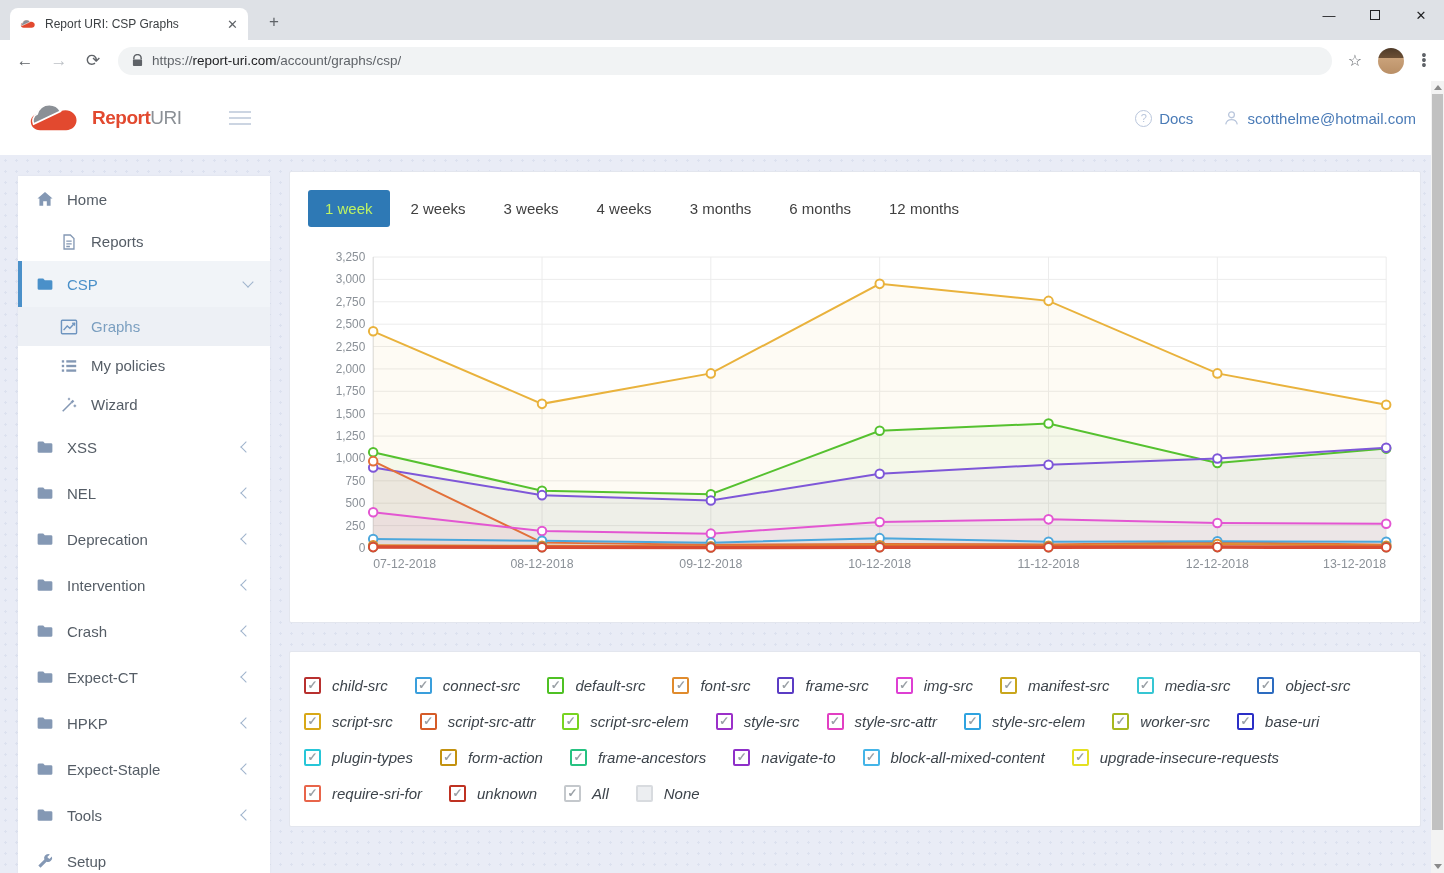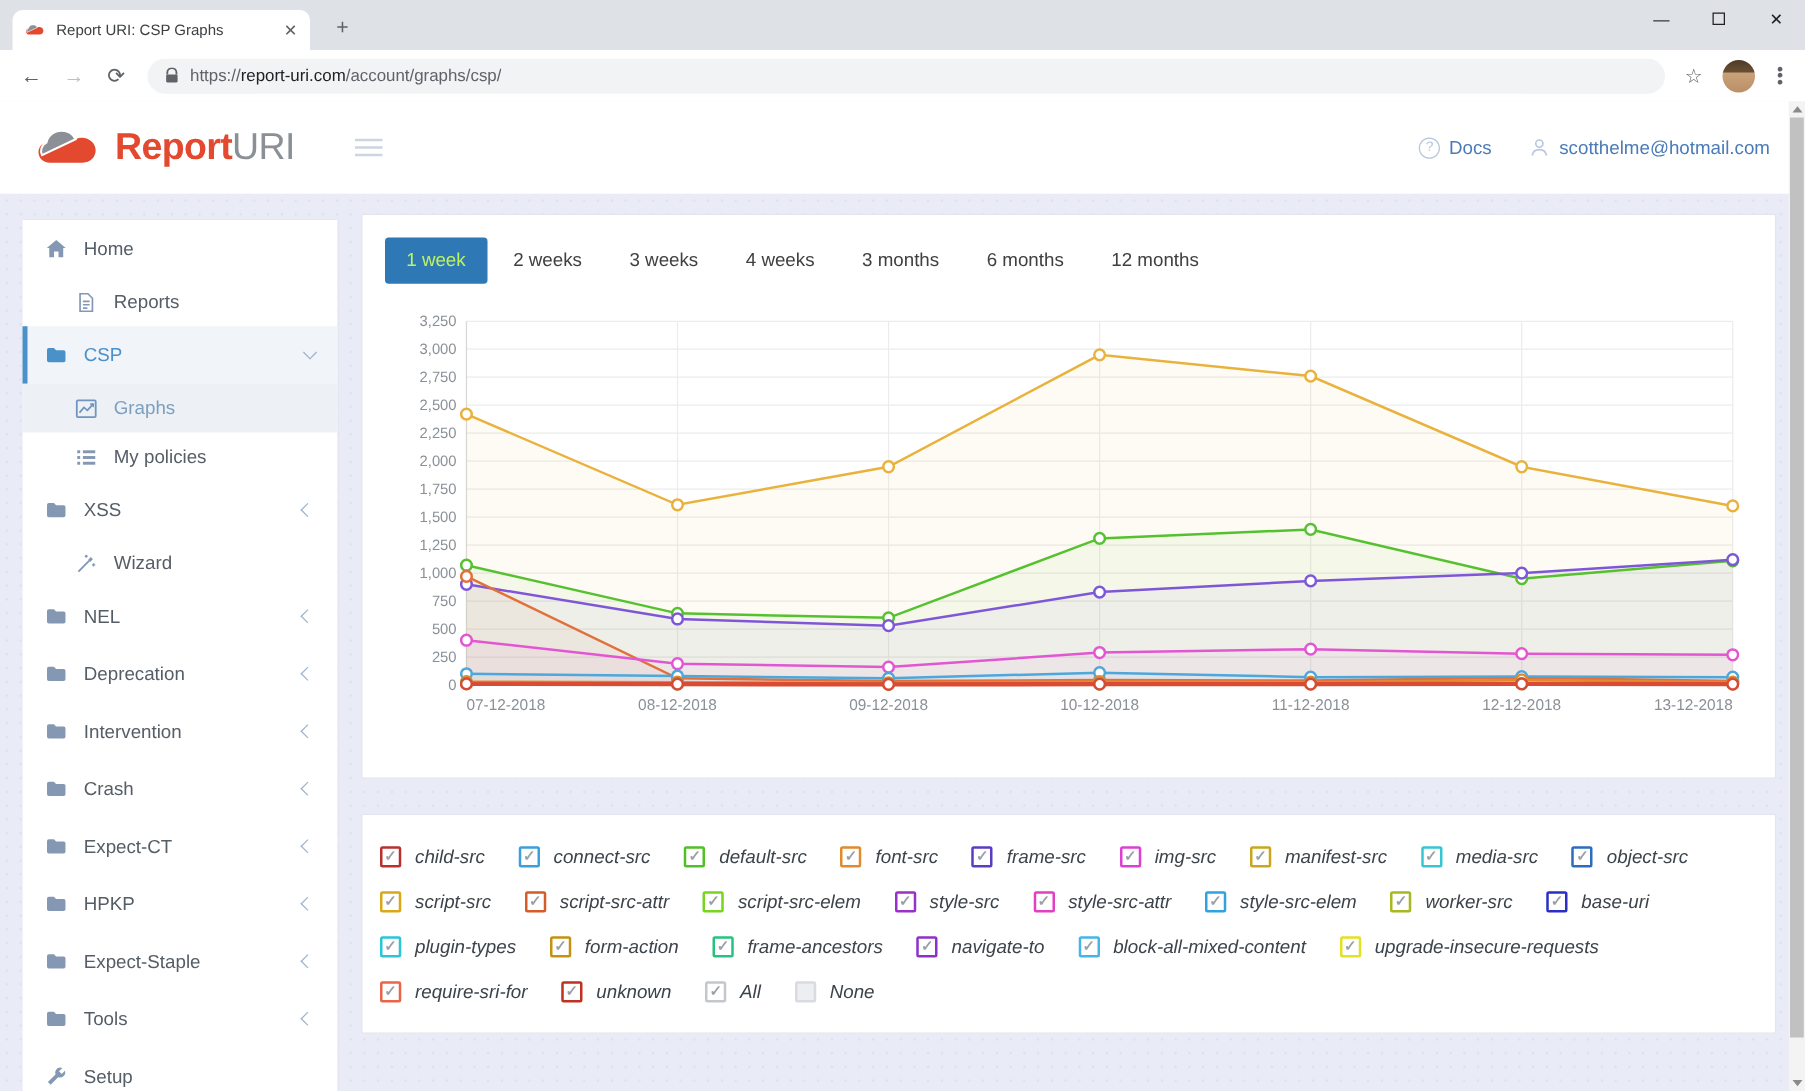--- a/index.html
+++ b/index.html
@@ -24,21 +24,21 @@
   .url-host { color:#202124; }
   .url-text { white-space:nowrap; overflow:hidden; }
   .star { font-size:16px; color:#5f6368; width:26px; text-align:center; }
   .avatar { width:26px; height:26px; border-radius:50%; background:linear-gradient(180deg,#4e3a28 0%,#6b4f35 38%,#caa27a 39%,#b98f66 100%); margin:0 6px; }
   .menu-dots { width:20px; text-align:center; color:#5f6368; font-size:14px; letter-spacing:0; line-height:5px; }
 
   
   .page { flex:1; display:flex; flex-direction:column; background:#fff; overflow:hidden; position:relative; }
   .site-header { height:74px; background:#fff; display:flex; align-items:center; padding:0 28px; flex:0 0 auto; }
   .logo { display:flex; align-items:center; gap:8px; }
-  .logo-text { font-size:30px; letter-spacing:-0.5px; }
+  .logo-text { font-size:19px; letter-spacing:-0.5px; }
   .logo-report { color:#e2492f; font-weight:700; }
   .logo-uri { color:#8b9096; font-weight:400; }
   .hamburger { margin-left:48px; display:flex; flex-direction:column; gap:4px; }
   .hamburger span { width:22px; height:2px; background:#ccd5e2; display:block; }
   .header-right { margin-left:auto; display:flex; align-items:center; gap:30px; color:#4a7bb7; font-size:15px; }
   .hr-item { display:flex; align-items:center; gap:7px; }
   .q-circle { width:17px; height:17px; border:1.5px solid #b9c6dc; border-radius:50%; color:#b9c6dc; font-size:11px; display:flex; align-items:center; justify-content:center; }
 
   .site-body { flex:1; display:flex; padding:0 23px 0 18px; background:#e9ecf6;
     background-image:radial-gradient(circle,#dce1ef 1px,transparent 1.3px); background-size:11px 11px; overflow:hidden; }
@@ -202,38 +202,38 @@
                 <rect x="2" y="3.6" width="2.6" height="2.6"></rect>
                 <rect x="7" y="3.6" width="11" height="2.6"></rect>
                 <rect x="2" y="8.7" width="2.6" height="2.6"></rect>
                 <rect x="7" y="8.7" width="11" height="2.6"></rect>
                 <rect x="2" y="13.8" width="2.6" height="2.6"></rect>
                 <rect x="7" y="13.8" width="11" height="2.6"></rect>
               </svg>
             </span>
             <span>My policies</span>
           </div>
-          <div class="sb-item sb-top">
-            <span class="sb-ico">
-              <svg viewBox="0 0 20 20" fill="currentColor">
-                <path d="M1.8 5.4 q0-1.6 1.6-1.6 h4.6 l1.8 1.9 h6.8 q1.6 0 1.6 1.6 v7.6 q0 1.6-1.6 1.6 H3.4 q-1.6 0-1.6-1.6 Z"></path>
-              </svg>
-            </span>
-            <span>XSS</span>
-            <span class="chev left"></span>
-          </div>
           <div class="sb-item sb-sub">
             <span class="sb-ico">
               <svg viewBox="0 0 20 20" fill="none" stroke="currentColor" stroke-width="1.7">
                 <path d="M3 17 L12.5 7.5"></path>
                 <path d="M12.5 7.5 L15 5" stroke-width="2.6"></path>
                 <path d="M16.5 9.5 v3 M15 11 h3 M10 2 v2.6 M8.7 3.3 h2.6" stroke-width="1.2"></path>
               </svg>
             </span>
             <span>Wizard</span>
+          </div>
+          <div class="sb-item sb-top">
+            <span class="sb-ico">
+              <svg viewBox="0 0 20 20" fill="currentColor">
+                <path d="M1.8 5.4 q0-1.6 1.6-1.6 h4.6 l1.8 1.9 h6.8 q1.6 0 1.6 1.6 v7.6 q0 1.6-1.6 1.6 H3.4 q-1.6 0-1.6-1.6 Z"></path>
+              </svg>
+            </span>
+            <span>XSS</span>
+            <span class="chev left"></span>
           </div>
           <div class="sb-item sb-top">
             <span class="sb-ico">
               <svg viewBox="0 0 20 20" fill="currentColor">
                 <path d="M1.8 5.4 q0-1.6 1.6-1.6 h4.6 l1.8 1.9 h6.8 q1.6 0 1.6 1.6 v7.6 q0 1.6-1.6 1.6 H3.4 q-1.6 0-1.6-1.6 Z"></path>
               </svg>
             </span>
             <span>NEL</span>
             <span class="chev left"></span>
           </div>

